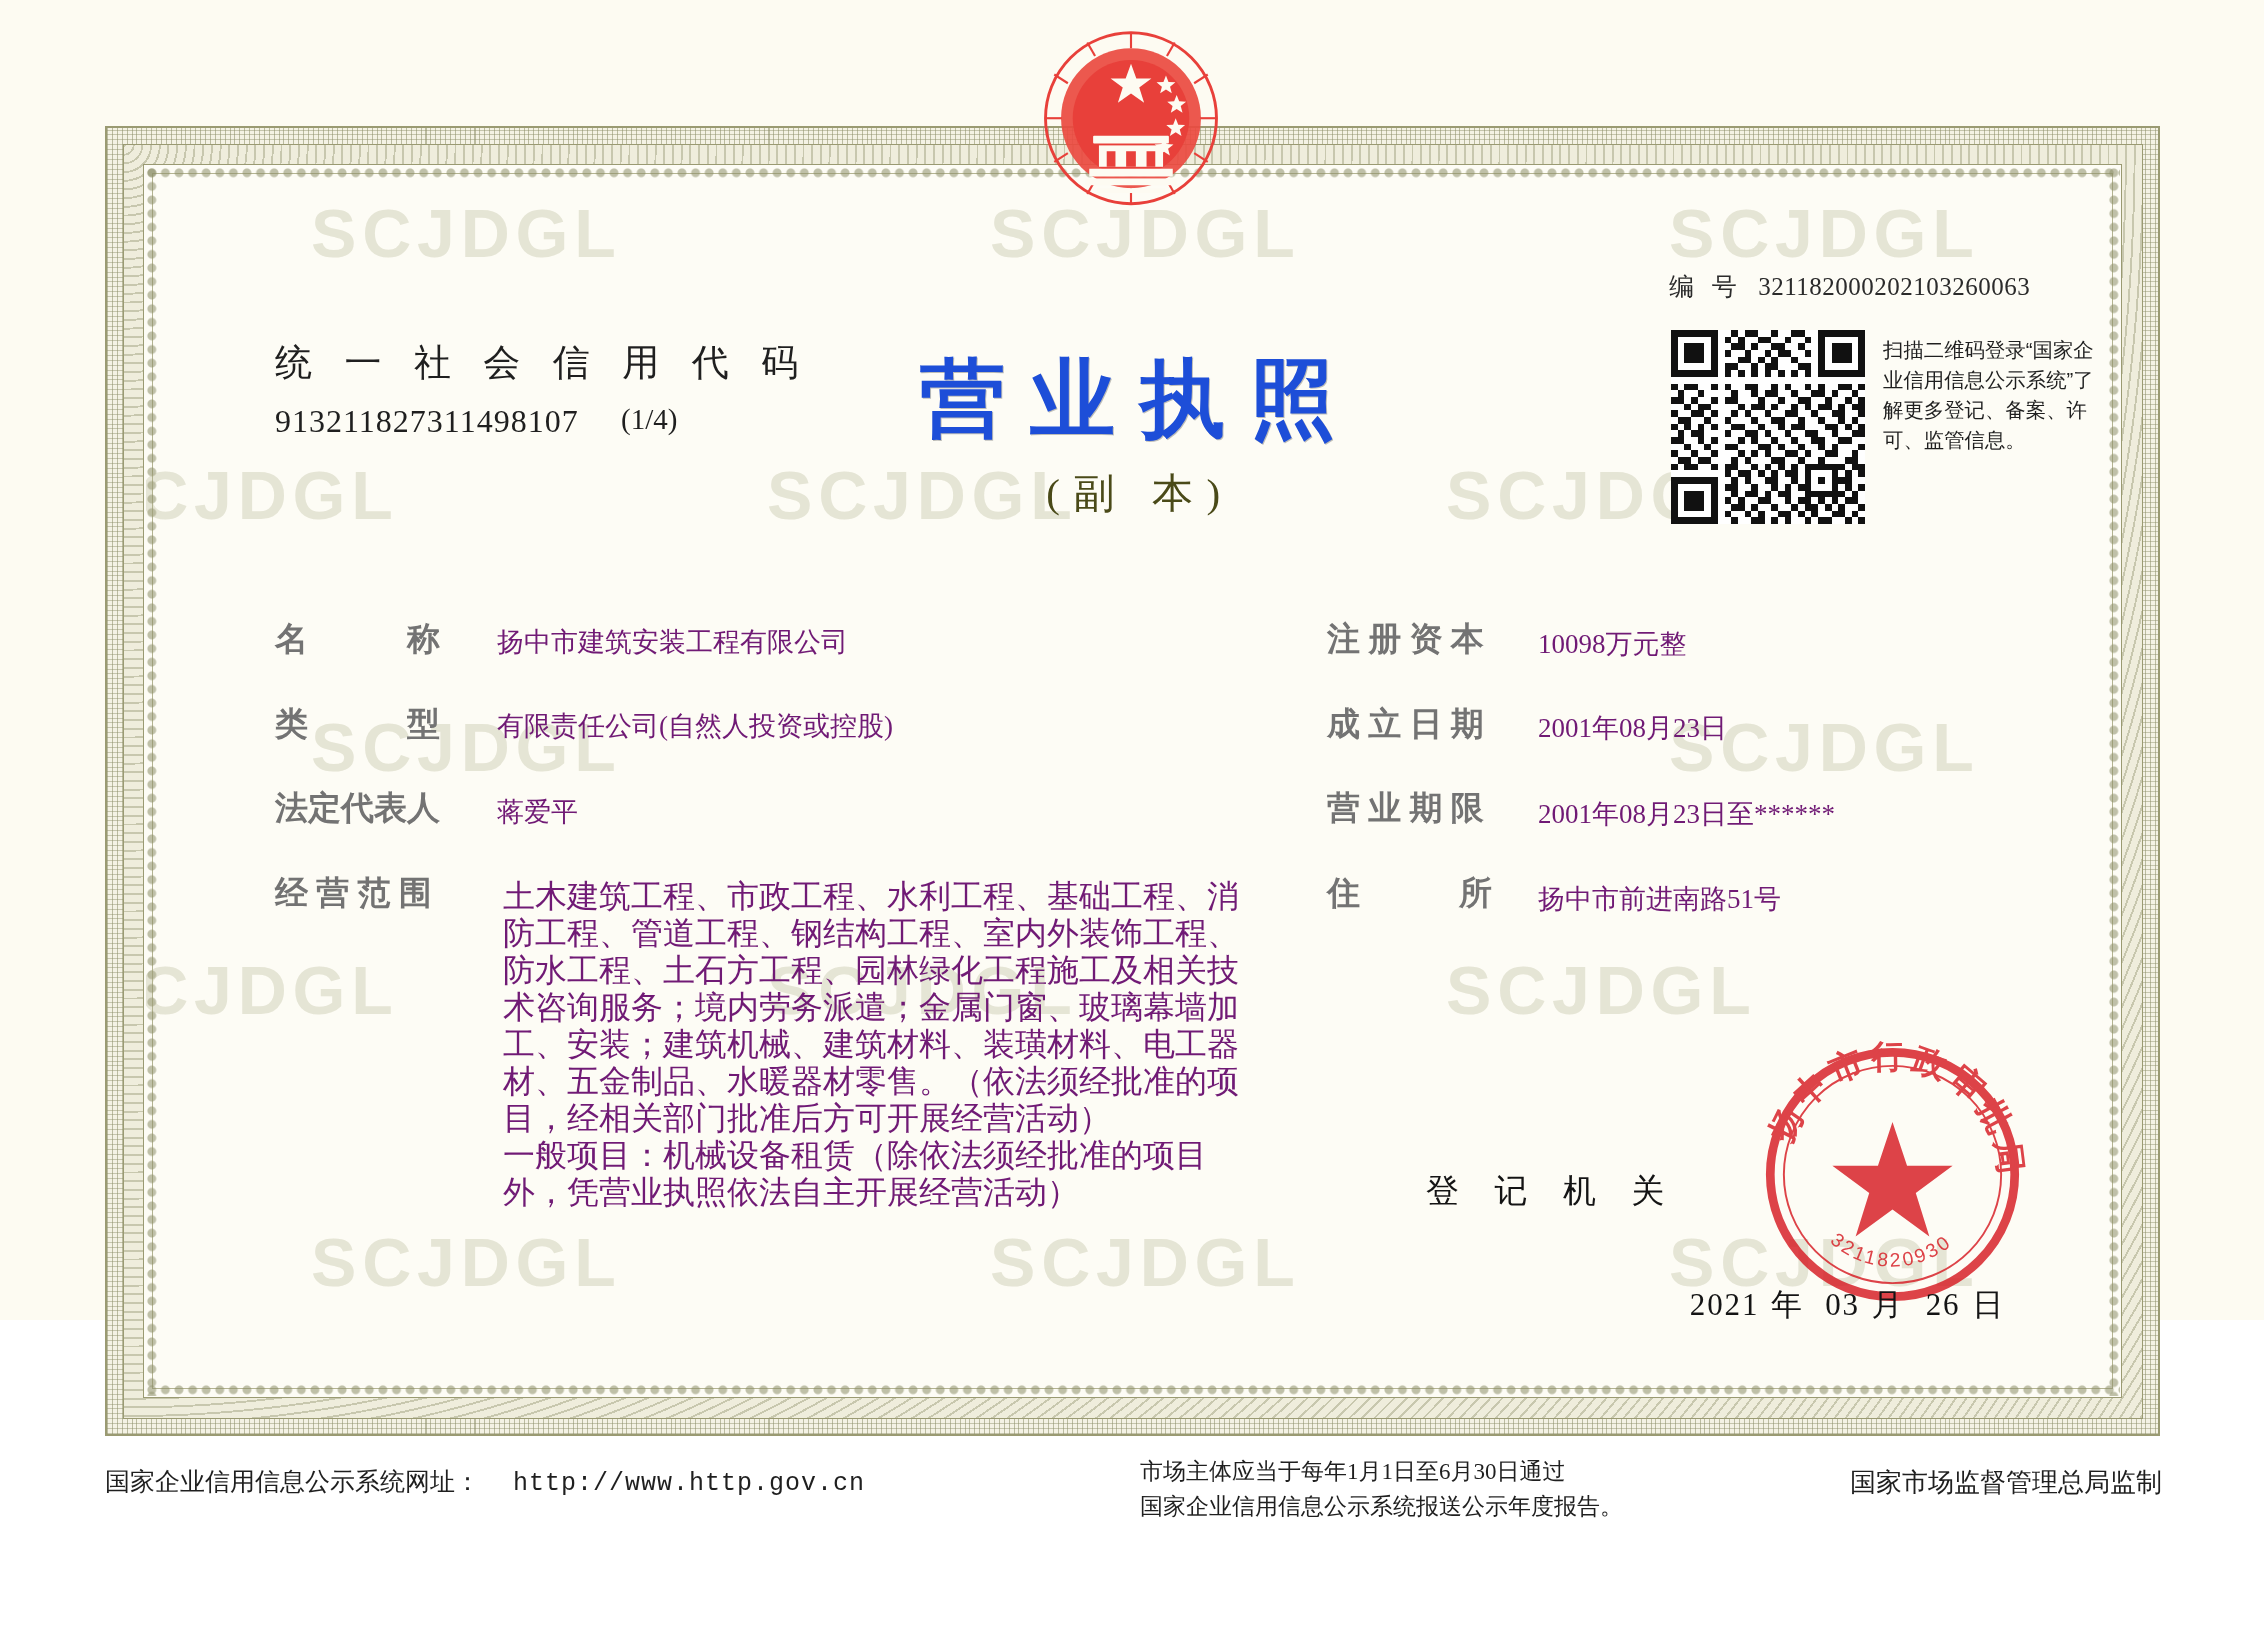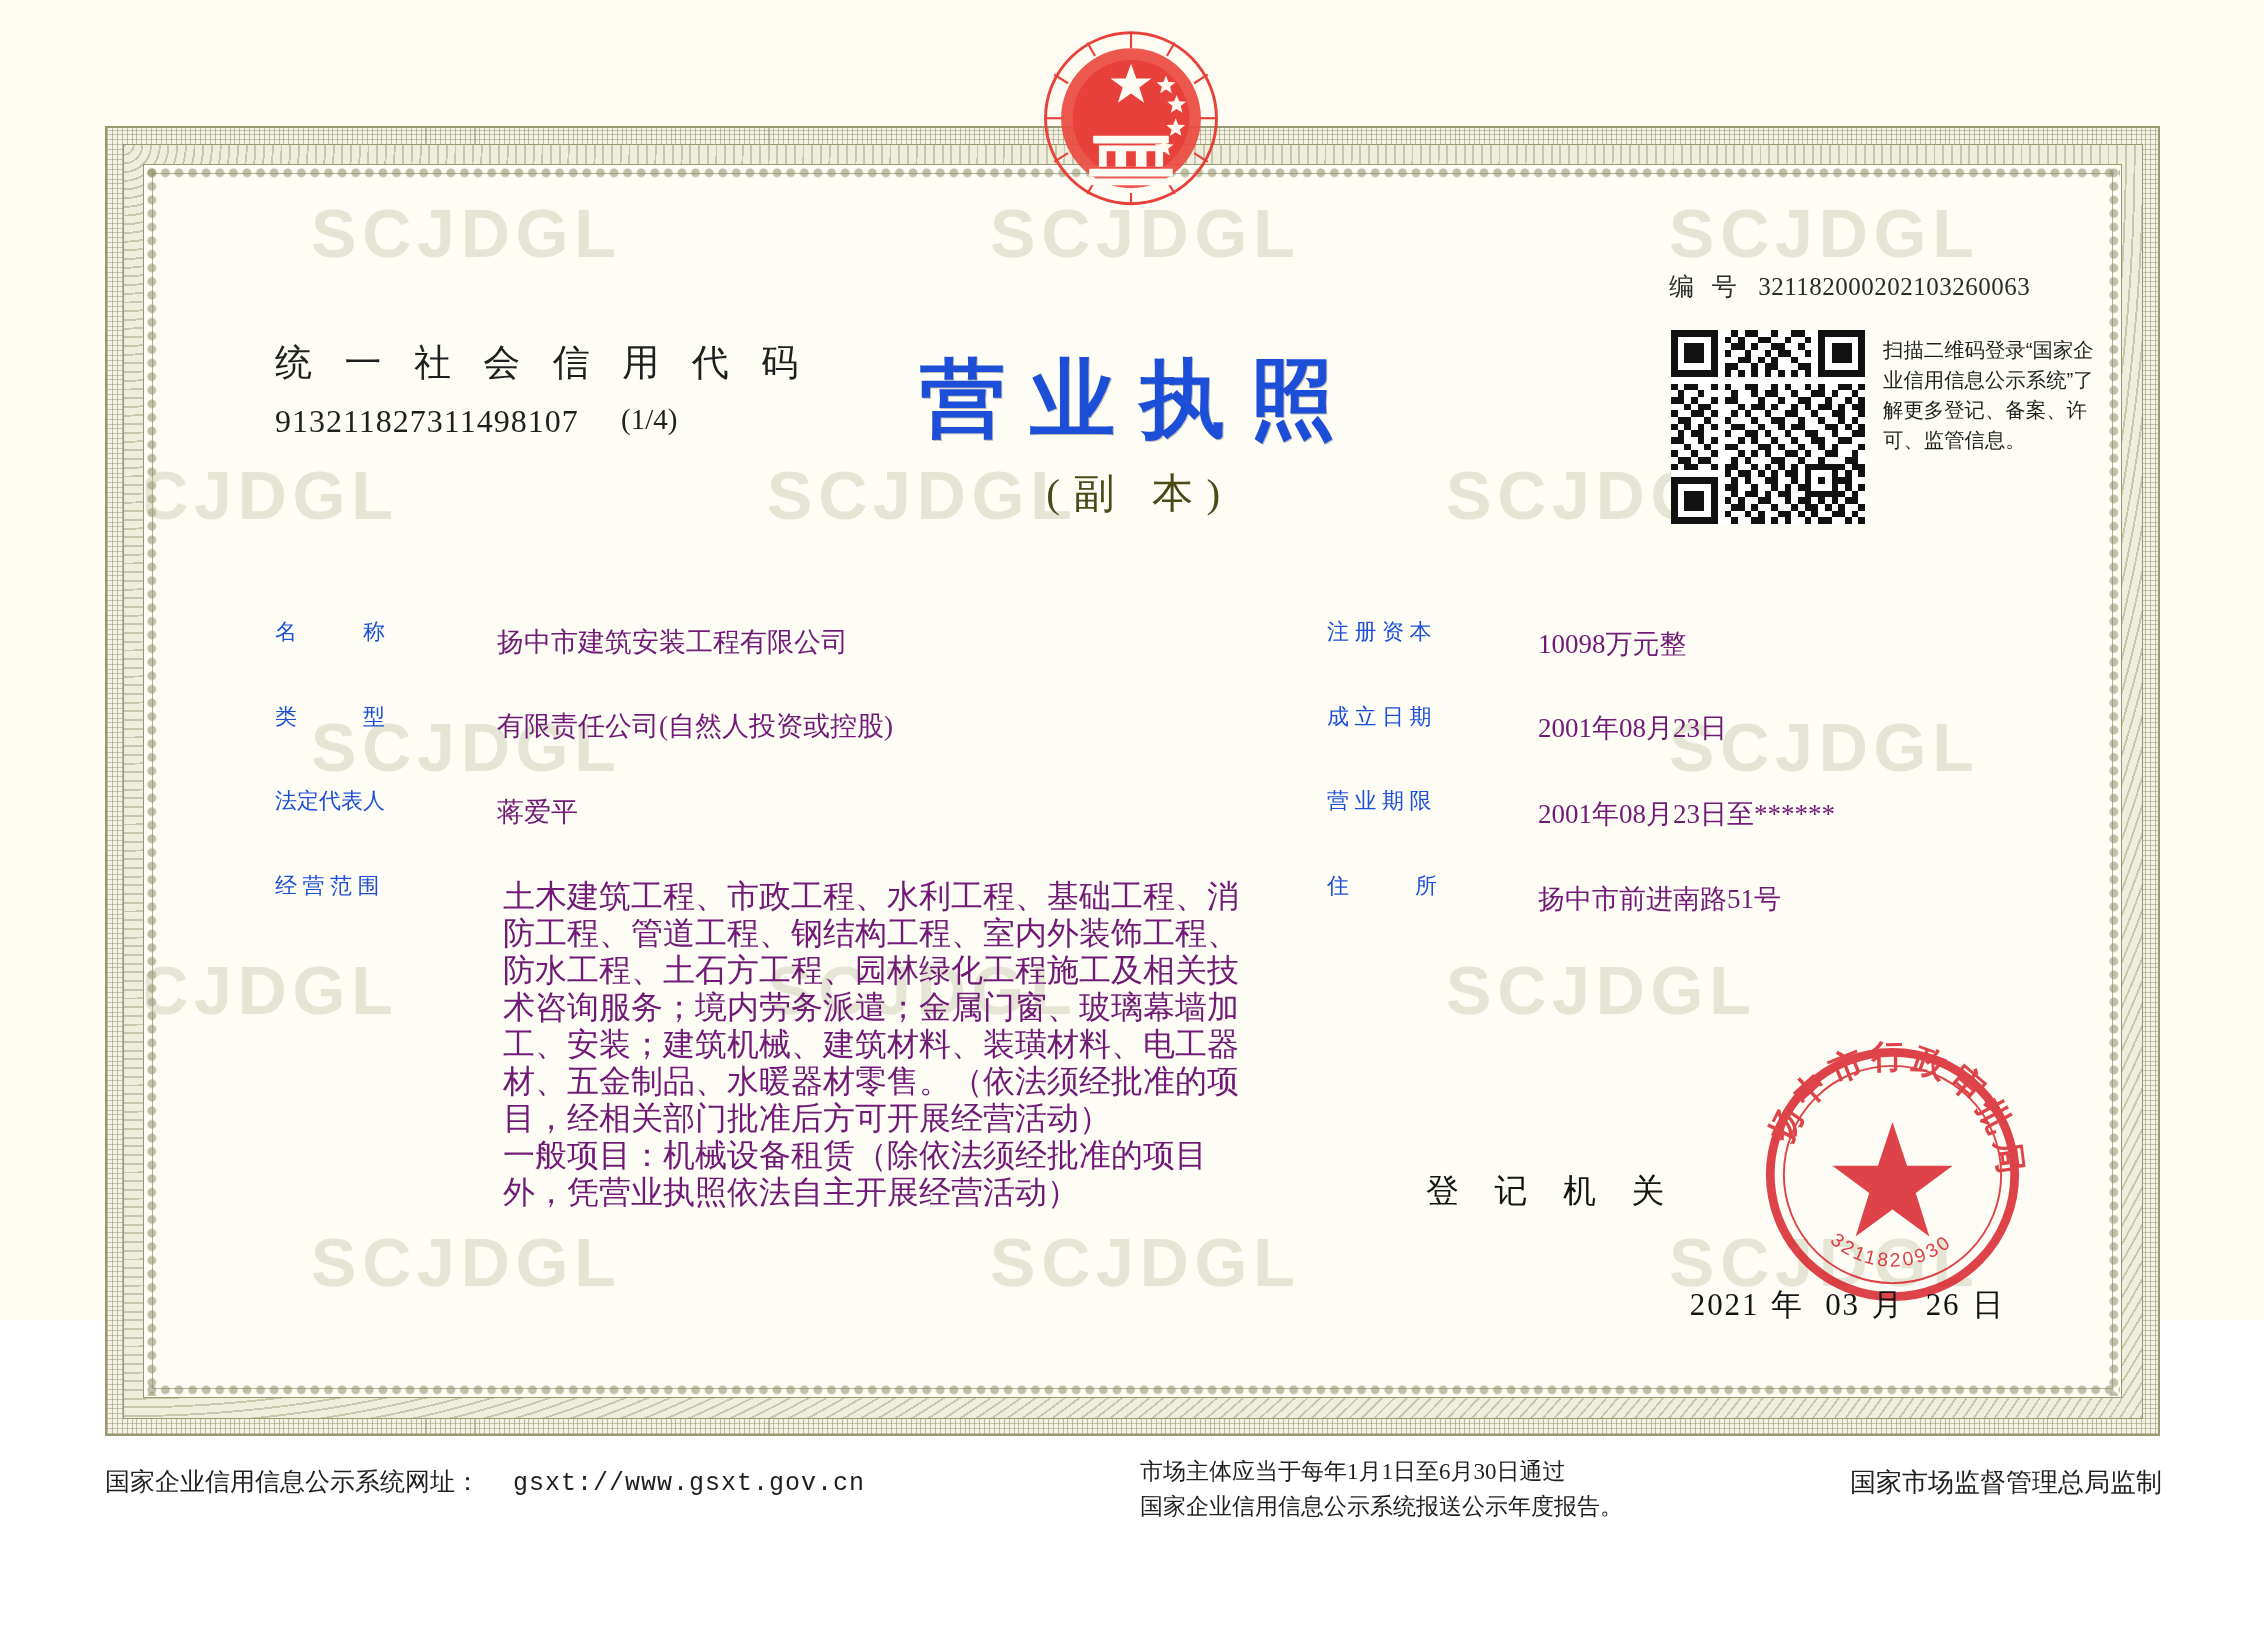--- a/index.html
+++ b/index.html
@@ -205,23 +205,23 @@
     width: 223px;
     font-size: 20.4px;
     line-height: 30px;
     color: #1f1f1f;
     font-family: "Liberation Sans", sans-serif;
   }
 
   
   .field-label {
     position: absolute;
-    font-size: 22px;
-    color: #1d4ed8;
-    font-weight: 400;
+    font-size: 33px;
+    color: #737373;
+    font-weight: 700;
     white-space: nowrap;
   }
   .field-value {
     position: absolute;
     font-size: 27px;
     color: #701a75;
     white-space: nowrap;
   }
   .lbl-4 { letter-spacing: 0px; }
 
@@ -496,21 +496,21 @@
     </svg>
   </div>
 
   <div class="issue-date">
     <span>2021</span><span>年</span>
     <span>03</span><span>月</span>
     <span>26</span><span>日</span>
   </div>
 
   <div class="footer-left">
-    <span>国家企业信用信息公示系统网址：</span><span class="url">gsxt://www.gsxt.gov.cn</span>
+    <span>国家企业信用信息公示系统网址：</span><span class="url">http://www.http.gov.cn</span>
   </div>
   <div class="footer-center">
     <div>市场主体应当于每年1月1日至6月30日通过</div>
     <div>国家企业信用信息公示系统报送公示年度报告。</div>
   </div>
   <div class="footer-right">国家市场监督管理总局监制</div>
 
 </div>
 
 

